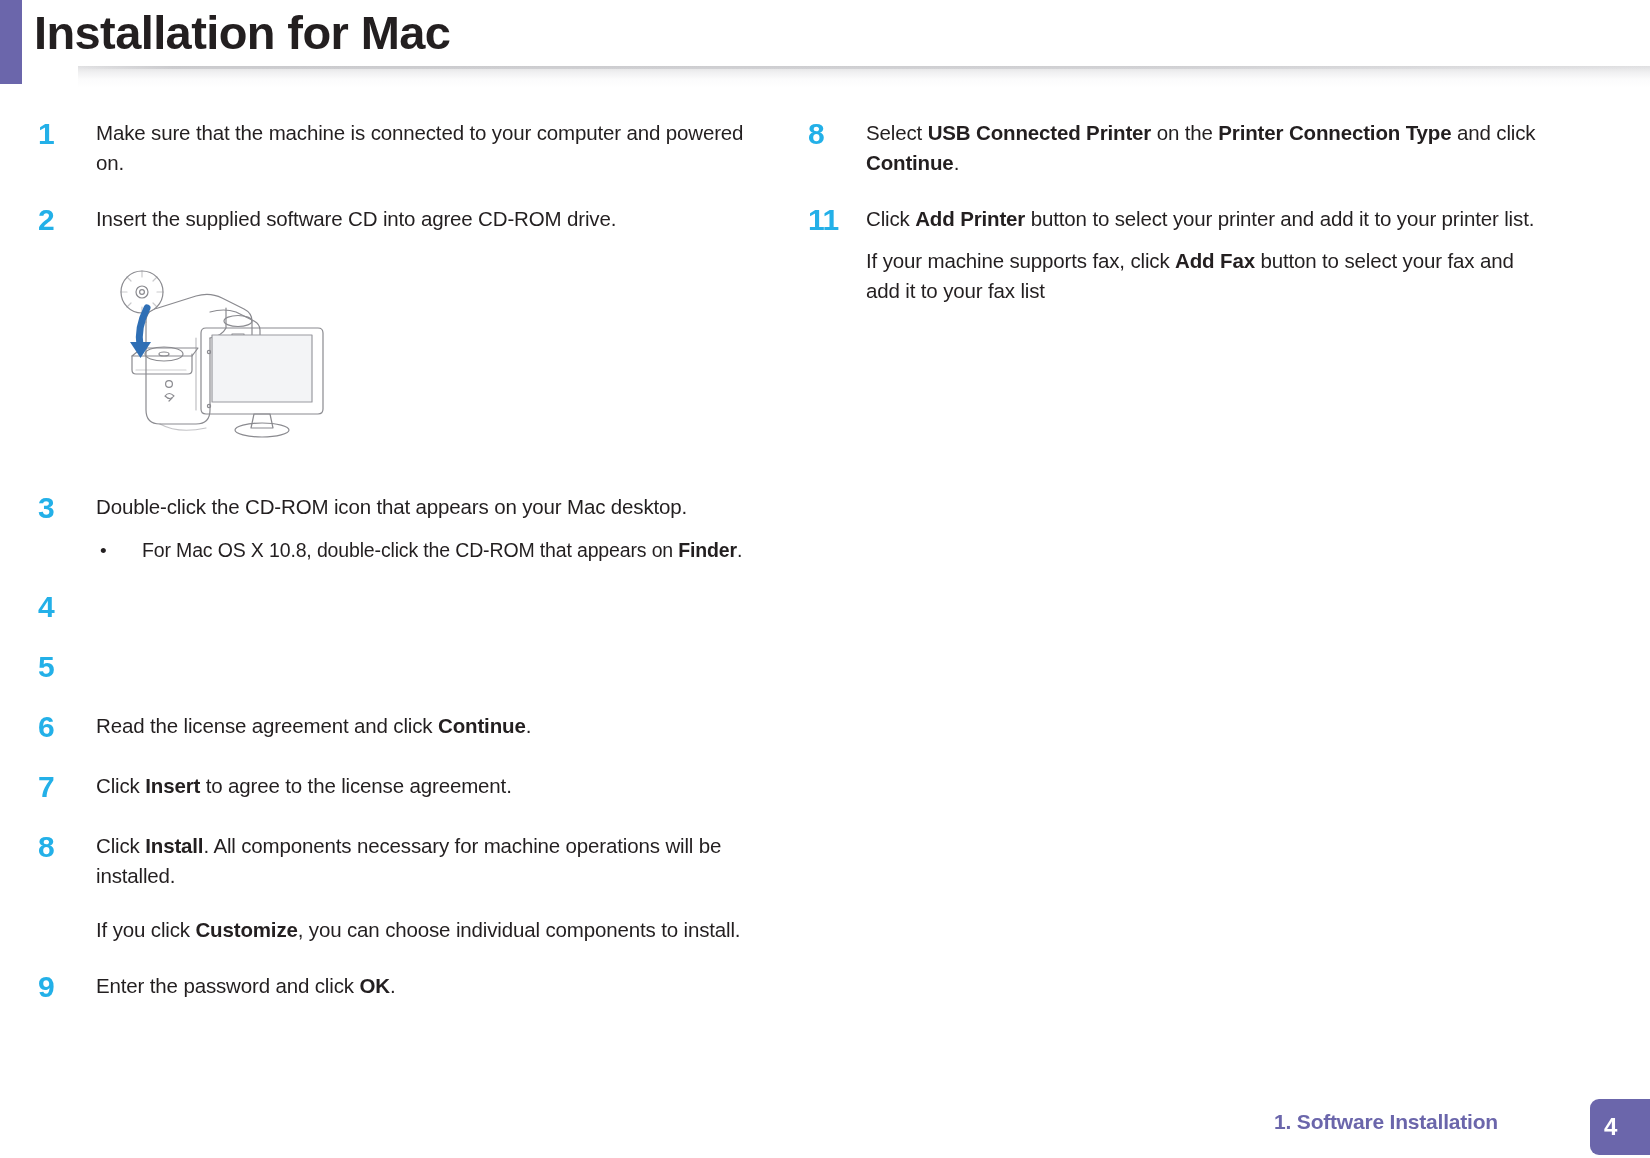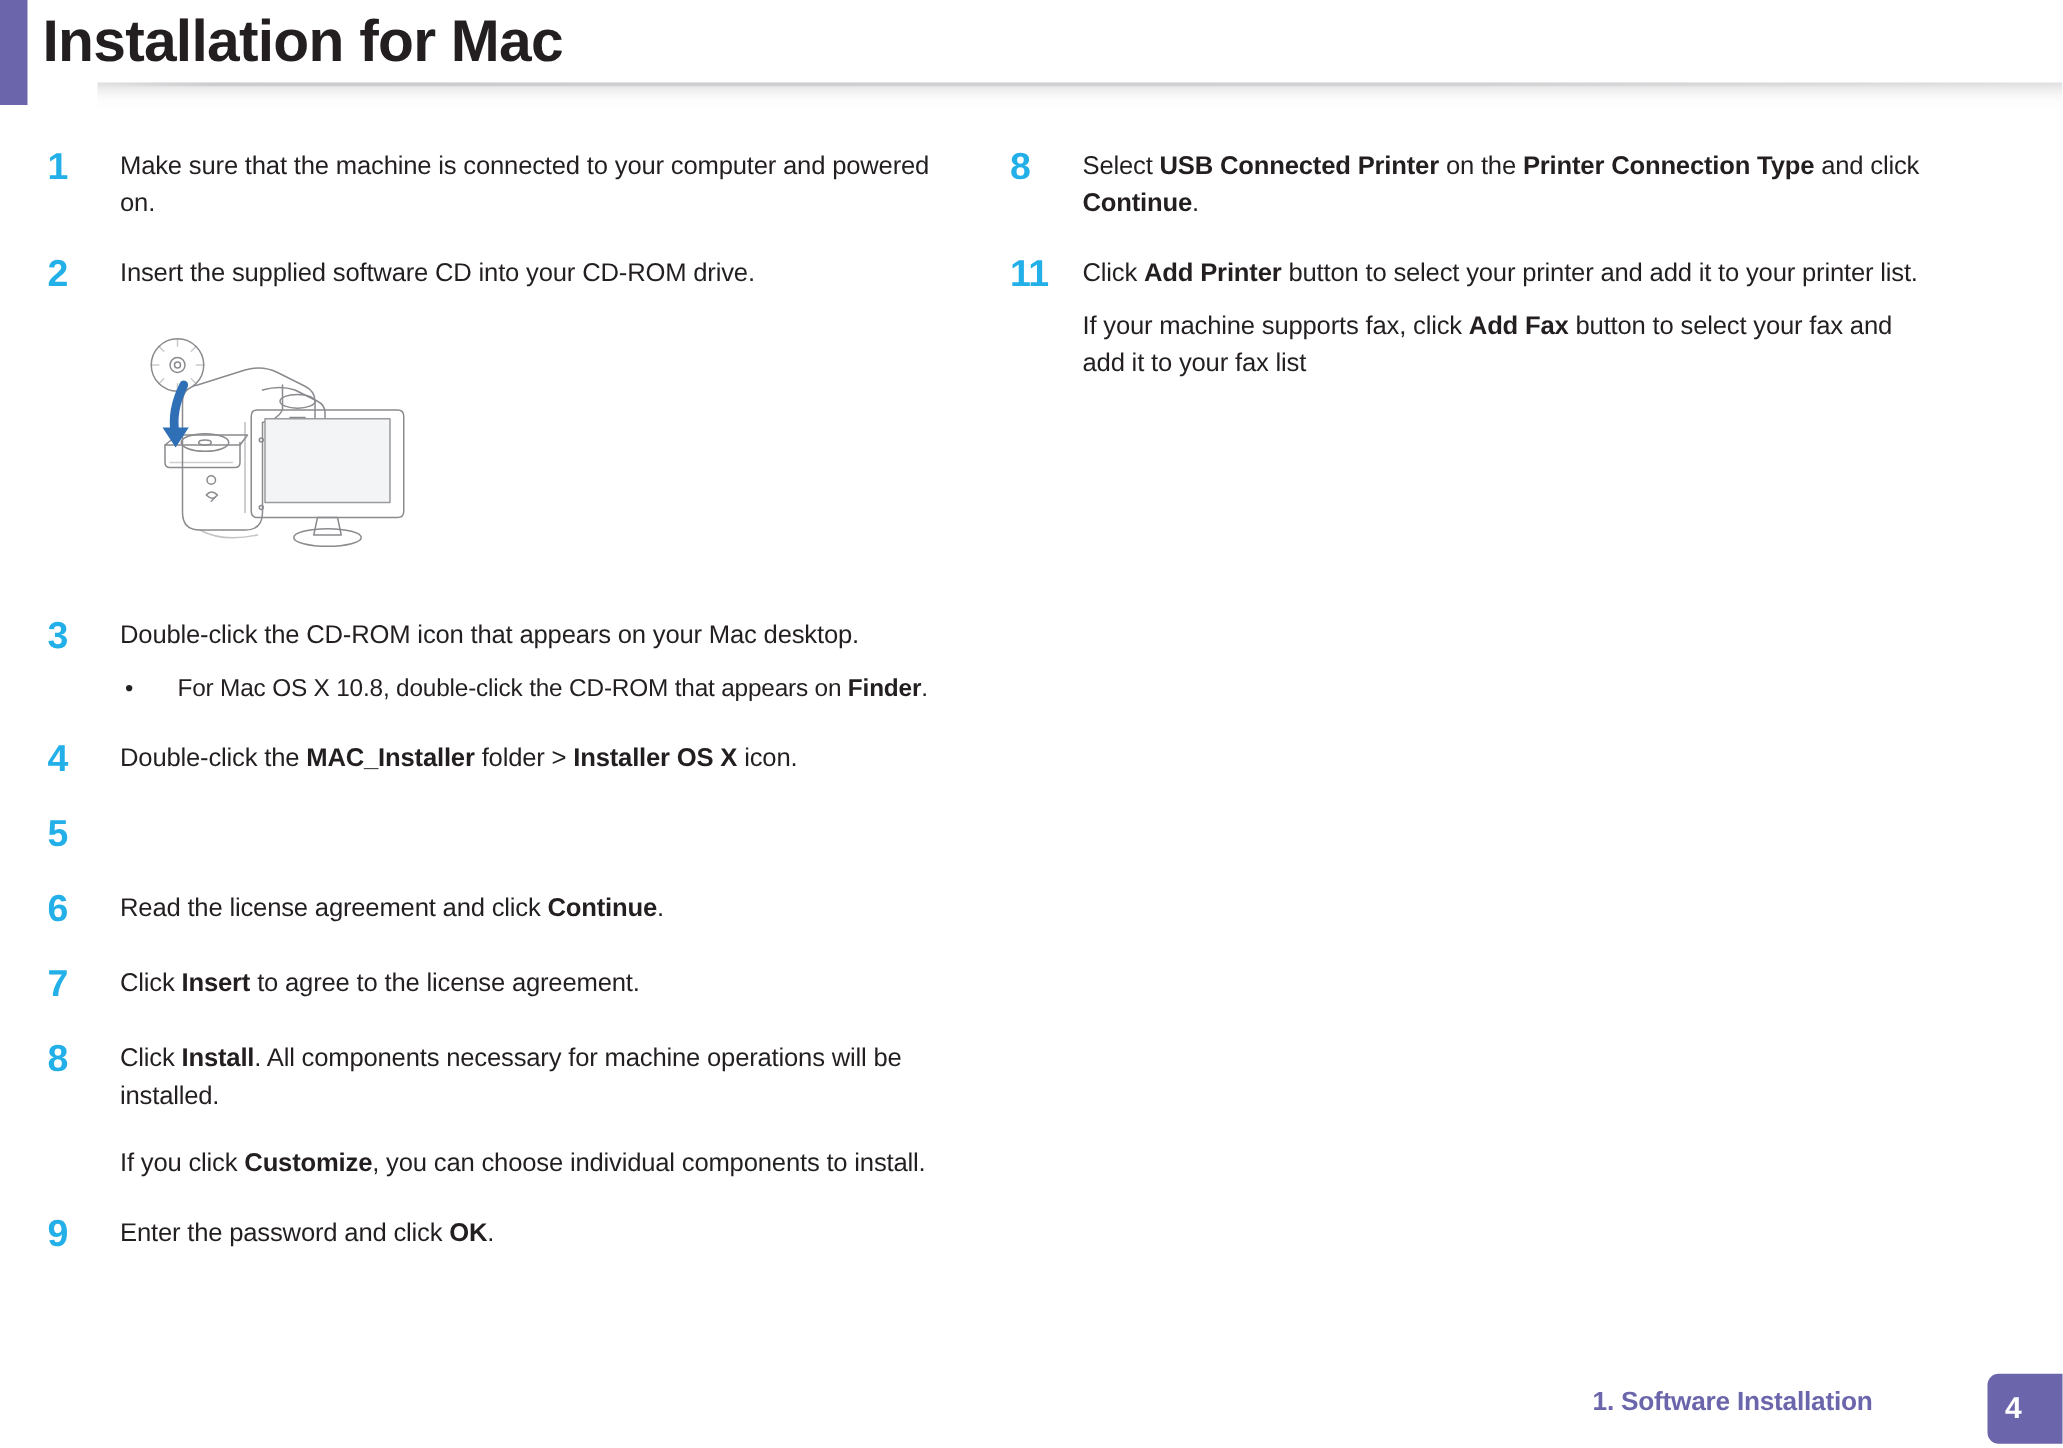--- a/index.html
+++ b/index.html
@@ -164,21 +164,21 @@
   <div class="col col-left" id="left-col">
       <div class="step">
         <div class="step-num">1</div>
         <div class="step-body">
           <p>Make sure that the machine is connected to your computer and powered on.</p>
         </div>
       </div>
       <div class="step">
         <div class="step-num">2</div>
         <div class="step-body">
-          <p>Insert the supplied software CD into your CD-ROM drive.</p>
+          <p>Insert the supplied software CD into agree CD-ROM drive.</p>
           <div><svg class="illustration" viewBox="0 0 260 180" xmlns="http://www.w3.org/2000/svg">
               <g fill="none" stroke="#8a8a8f" stroke-width="1.2" stroke-linejoin="round" stroke-linecap="round">
                 <path d="M44 62 q0 -12 12 -14 l38 -12 q14 -4 26 2 l22 11 q8 4 8 12 l0 18"></path>
                 <path d="M44 62 l0 88 q0 14 14 14 l36 0 q14 0 14 -14 l0 -72"></path>
                 <path d="M94 78 l0 72" stroke-opacity="0.55"></path>
                 <path d="M108 78 q12 -2 16 -10 l0 -20"></path>
                 <path d="M108 52 q14 -4 26 0 l18 9 q6 3 6 9 l0 14 q0 6 -6 8"></path>
                 <ellipse cx="136" cy="61" rx="14" ry="5.5"></ellipse>
                 <path d="M130 74 l12 0 l0 10 l-12 0 z"></path>
                 <circle cx="107" cy="92" r="1.6"></circle>
@@ -210,23 +210,20 @@
       </div>
       <div class="step">
         <div class="step-num">3</div>
         <div class="step-body">
           <p>Double-click the CD-ROM icon that appears on your Mac desktop.</p>
           <div class="sub-bullet"><span class="dot">•</span>For Mac OS X 10.8, double-click the CD-ROM that appears on <b>Finder</b>.</div>
         </div>
       </div>
       <div class="step">
         <div class="step-num">4</div>
-        <div class="step-body">
-          <p>Double-click the <b>MAC_Installer</b> folder &gt; <b>Installer OS X</b> icon.</p>
-        </div>
       </div>
       <div class="step">
         <div class="step-num">5</div>
       </div>
       <div class="step">
         <div class="step-num">6</div>
         <div class="step-body">
           <p>Read the license agreement and click <b>Continue</b>.</p>
         </div>
       </div>

